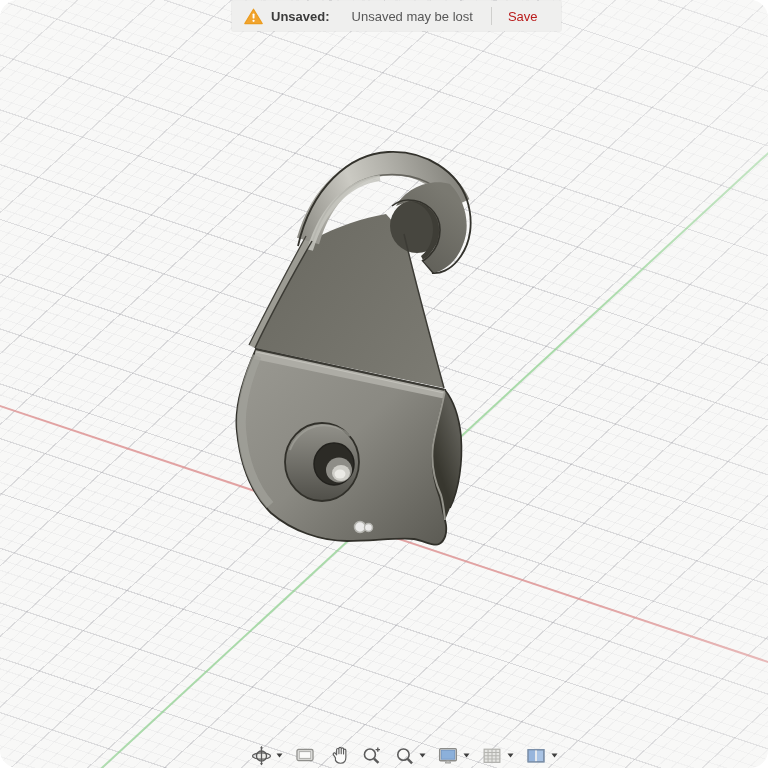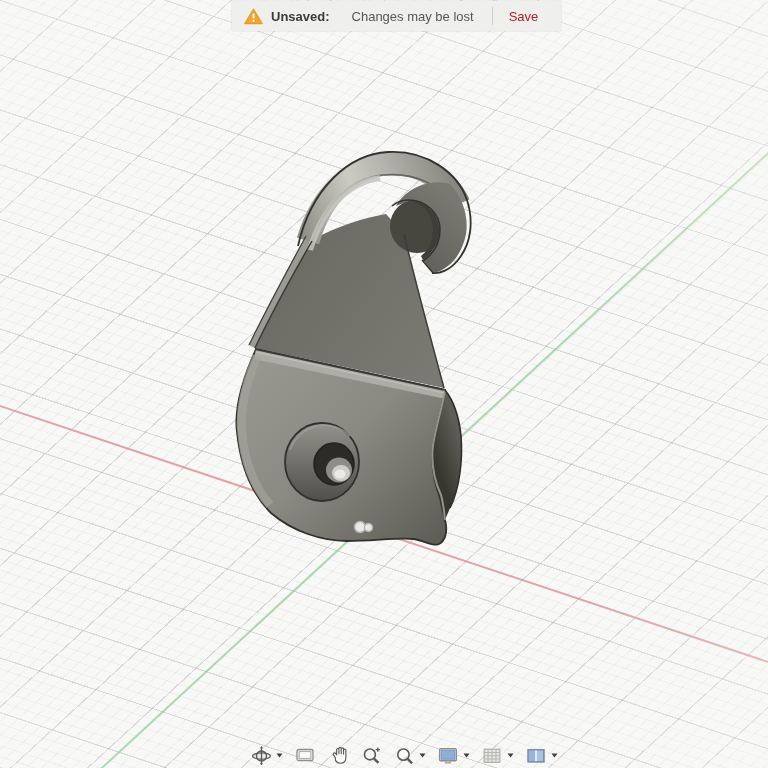--- a/index.html
+++ b/index.html
@@ -1,17 +1,17 @@
 <!DOCTYPE html>
 <html><head>
 <meta charset="utf-8">
 <style>
   html,body{margin:0;padding:0;background:#ffffff;}
   #stage{position:relative;width:768px;height:768px;overflow:hidden;
-         font-family:"Liberation Sans",sans-serif;}
+         font-family:"Liberation Sans",sans-serif;border-radius:18px;}
 
   
   .canvas{position:absolute;inset:0;background-color:#f8f8f7;
     background-image:
       repeating-linear-gradient(18.4deg,  rgba(100,100,112,0.16) 0px, rgba(100,100,112,0.16) 1.2px, transparent 1.2px, transparent 52px),
       repeating-linear-gradient(137.4deg, rgba(100,100,112,0.16) 0px, rgba(100,100,112,0.16) 1.2px, transparent 1.2px, transparent 52px),
       repeating-linear-gradient(18.4deg,  rgba(120,120,132,0.07) 0px, rgba(120,120,132,0.07) 1px,   transparent 1px,   transparent 10.4px),
       repeating-linear-gradient(137.4deg, rgba(120,120,132,0.07) 0px, rgba(120,120,132,0.07) 1px,   transparent 1px,   transparent 10.4px);
   }
   .grid-fade{position:absolute;inset:0;pointer-events:none;
@@ -134,21 +134,21 @@
 
   <div class="notify">
     <span class="warn-ic">
       <svg width="19" height="17" viewBox="0 0 19 17">
         <path d="M9.5,1.2 L18.2,15.6 H0.8 Z" fill="#f1a42e" stroke="#eb9c1f" stroke-width="1.2" stroke-linejoin="round"></path>
         <rect x="8.6" y="5.4" width="1.9" height="5.2" rx="0.9" fill="#ffffff"></rect>
         <circle cx="9.55" cy="12.8" r="1.15" fill="#ffffff"></circle>
       </svg>
     </span>
     <span class="n-title">Unsaved:</span>
-    <span class="n-msg">Changes may be lost</span>
+    <span class="n-msg">Unsaved may be lost</span>
     <span class="n-div"></span>
     <a class="n-save">Save</a>
   </div>
 
   <div class="navbar">
 
     <div class="nav-btn">
       <svg width="21" height="21" viewBox="0 0 20 20">
         <circle cx="10" cy="10.5" r="4.8" fill="#eaeae7" stroke="#5a5a5a" stroke-width="1.3"></circle>
         <ellipse cx="10" cy="10.5" rx="8.6" ry="3" fill="none" stroke="#5a5a5a" stroke-width="1.2"></ellipse>

